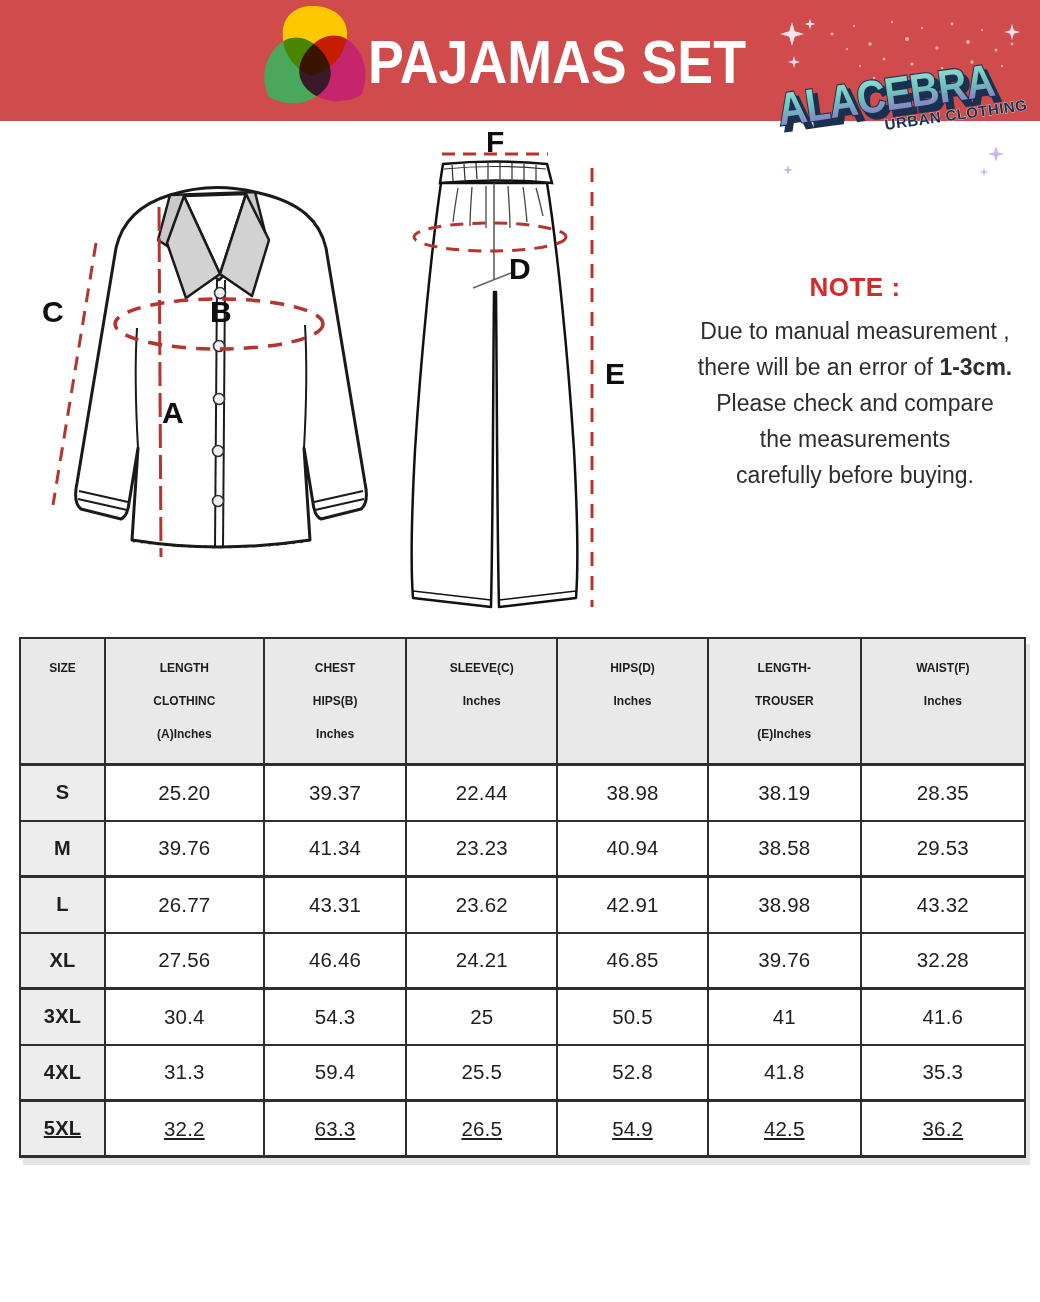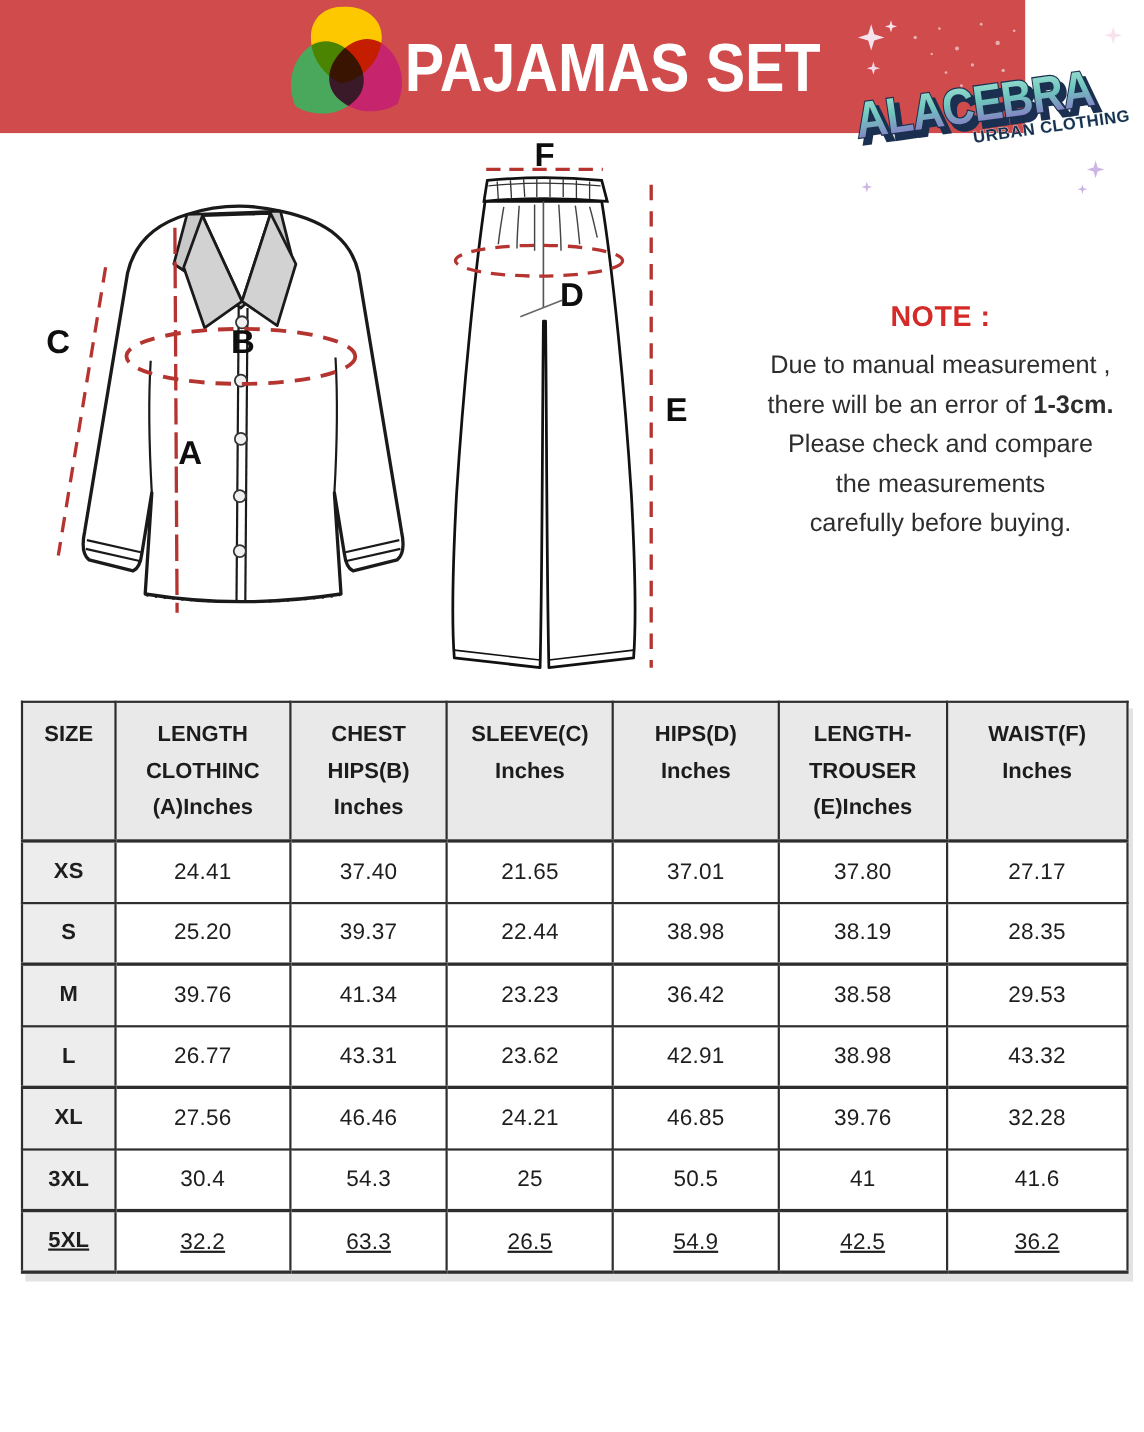--- a/index.html
+++ b/index.html
@@ -1,20 +1,20 @@
 <!DOCTYPE html>
 <html><head>
 <meta charset="utf-8">
 <style>
   * { margin:0; padding:0; box-sizing:border-box; }
   body { background:#ffffff; font-family:"Liberation Sans", sans-serif; }
   .page { position:relative; width:1040px; height:1302px; background:#ffffff; overflow:hidden; }
 
   
-  .banner { position:absolute; left:0; top:0; width:932px; height:121px; background:#d04b4b; }
+  .banner { position:absolute; left:0; top:0; width:1040px; height:121px; background:#d04b4b; }
   .petal-logo { position:absolute; left:256px; top:6px; }
   .title-svg { position:absolute; left:363px; top:15px; }
 
   
   .brand-logo { position:absolute; left:772px; top:4px; width:262px; height:182px; }
 
   
   .shirt-svg { position:absolute; left:20px; top:150px; }
   .trouser-svg { position:absolute; left:380px; top:130px; }
   .m-label { position:absolute; font-size:30px; font-weight:bold; color:#0e0e0e; line-height:1; }
@@ -29,21 +29,21 @@
   .note { position:absolute; left:655px; top:272px; width:400px; text-align:center; }
   .note-heading { color:#d42a28; font-size:26px; font-weight:bold; margin-bottom:10px; letter-spacing:0.5px; }
   .note-line { font-size:23px; color:#2d2d2d; line-height:36px; }
   .note-bold { font-weight:bold; }
 
   
   .size-table-wrap { position:absolute; left:19px; top:637px; width:1007px; box-shadow:4px 7px 0 #e3e3e3; }
   table { width:100%; border-collapse:collapse; table-layout:fixed; }
   th, td { border:2px solid #2e2e2e; text-align:center; }
   thead th { background:#e9e9e9; vertical-align:top; padding-top:13px; padding-bottom:12px;
-             font-size:20px; font-weight:bold; color:#1c1c1c; line-height:33px; }
+             font-size:12px; font-weight:bold; color:#1c1c1c; line-height:33px; }
   tbody td { height:56px; font-size:20.5px; color:#1e1e1e; letter-spacing:0.2px; background:#ffffff; }
   tbody td.size-cell { background:#ededed; font-weight:bold; font-size:20px; }
   tbody tr:nth-child(odd) td { border-top-width:3px; }
   tbody tr:last-child td { border-bottom-width:3px;text-decoration:underline; }
 </style>
 </head>
 <body>
 
 <div class="page">
 
@@ -242,43 +242,34 @@
               <div>(E)Inches</div>
             </th>
           <th>
               <div>WAIST(F)</div>
               <div>Inches</div>
             </th>
         </tr>
       </thead>
       <tbody>
         <tr>
-          <td class="size-cell">XS</td>
-          <td>24.41</td>
-          <td>37.40</td>
-          <td>21.65</td>
-          <td>37.01</td>
-          <td>37.80</td>
-          <td>27.17</td>
-        </tr>
-        <tr>
           <td class="size-cell">S</td>
           <td>25.20</td>
           <td>39.37</td>
           <td>22.44</td>
           <td>38.98</td>
           <td>38.19</td>
           <td>28.35</td>
         </tr>
         <tr>
           <td class="size-cell">M</td>
           <td>39.76</td>
           <td>41.34</td>
           <td>23.23</td>
-          <td>36.42</td>
+          <td>40.94</td>
           <td>38.58</td>
           <td>29.53</td>
         </tr>
         <tr>
           <td class="size-cell">L</td>
           <td>26.77</td>
           <td>43.31</td>
           <td>23.62</td>
           <td>42.91</td>
           <td>38.98</td>
@@ -296,20 +287,29 @@
         <tr>
           <td class="size-cell">3XL</td>
           <td>30.4</td>
           <td>54.3</td>
           <td>25</td>
           <td>50.5</td>
           <td>41</td>
           <td>41.6</td>
         </tr>
         <tr>
+          <td class="size-cell">4XL</td>
+          <td>31.3</td>
+          <td>59.4</td>
+          <td>25.5</td>
+          <td>52.8</td>
+          <td>41.8</td>
+          <td>35.3</td>
+        </tr>
+        <tr>
           <td class="size-cell">5XL</td>
           <td>32.2</td>
           <td>63.3</td>
           <td>26.5</td>
           <td>54.9</td>
           <td>42.5</td>
           <td>36.2</td>
         </tr>
       </tbody>
     </table>

